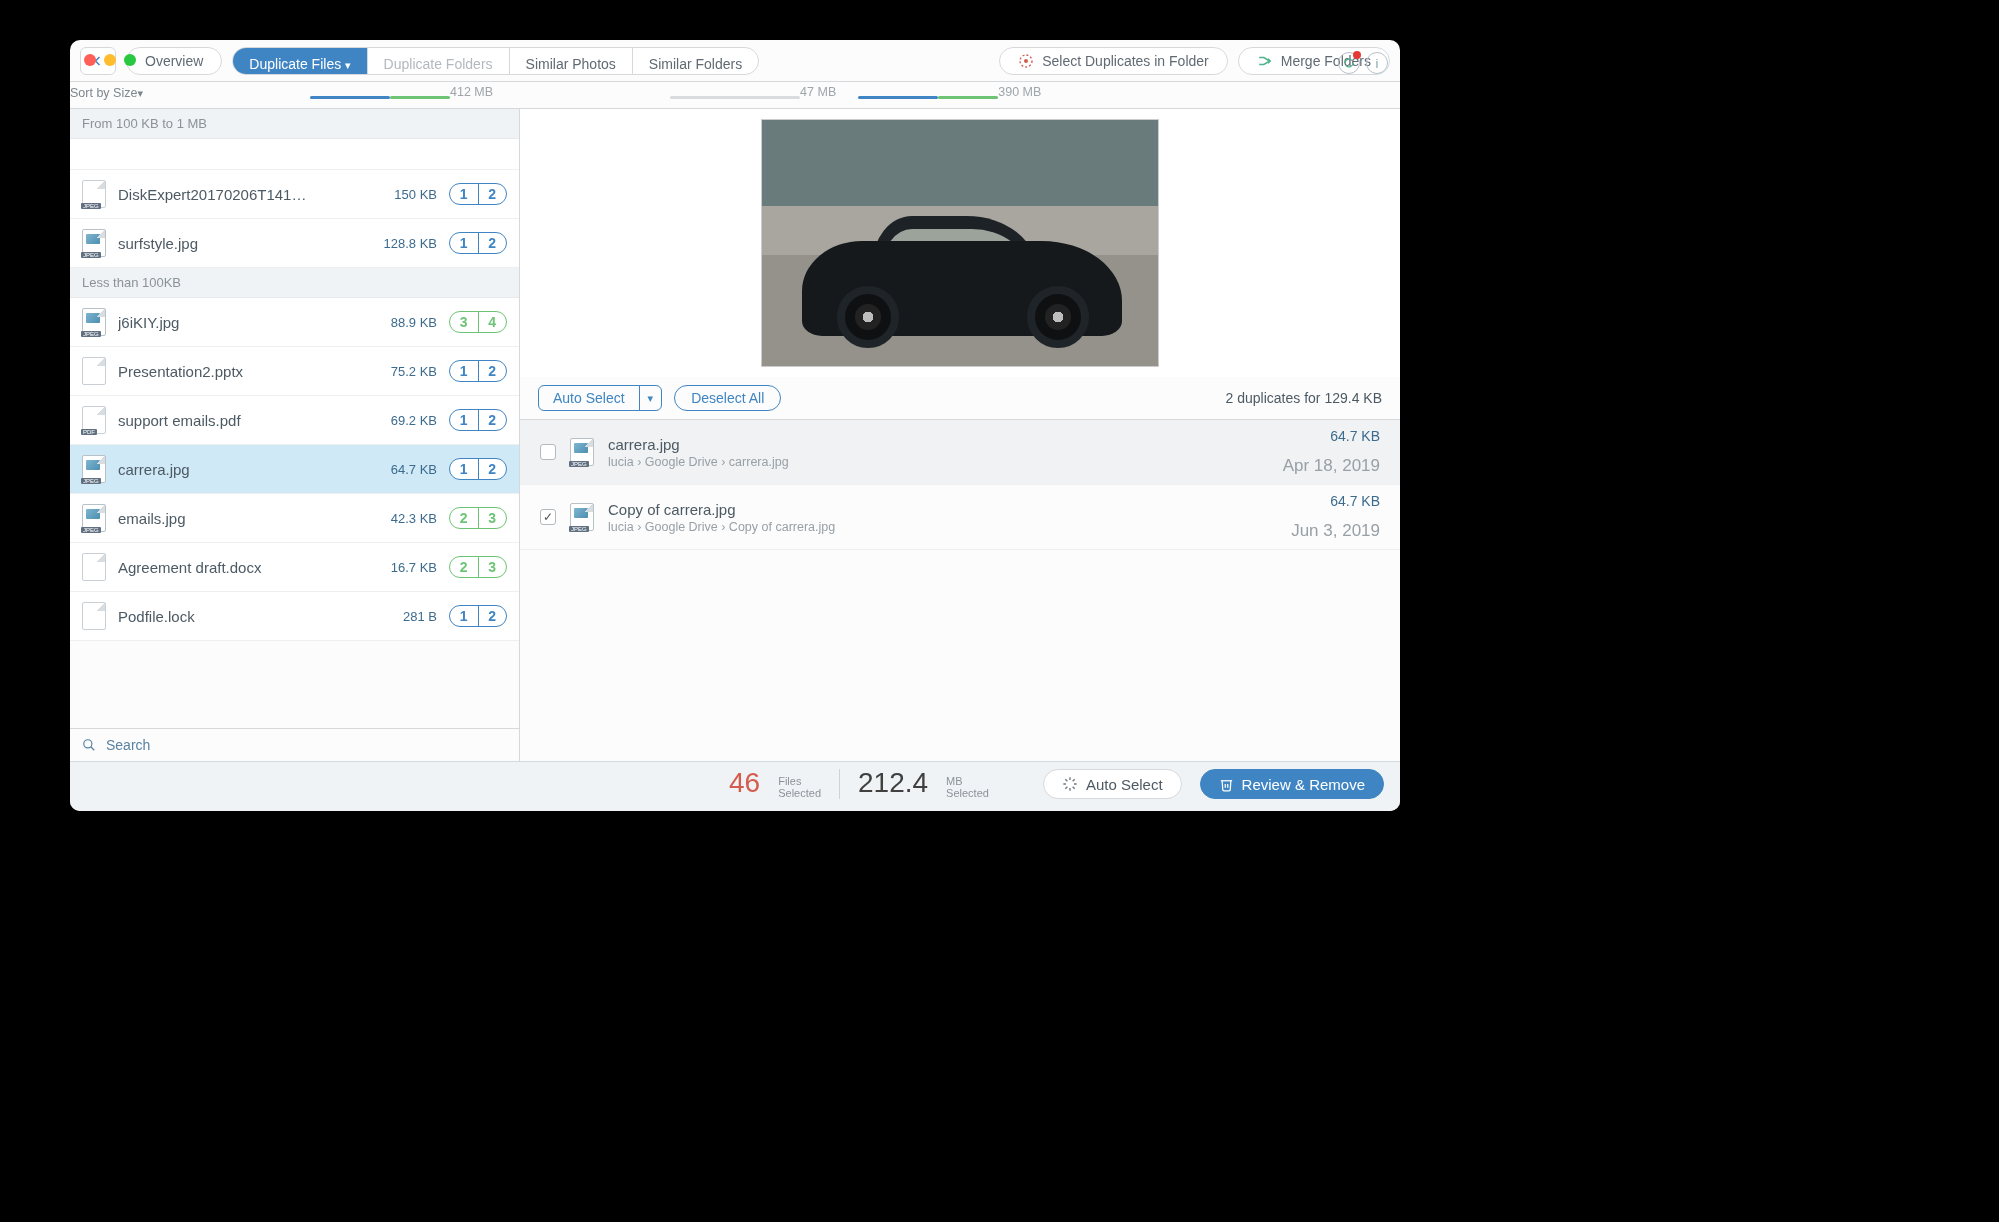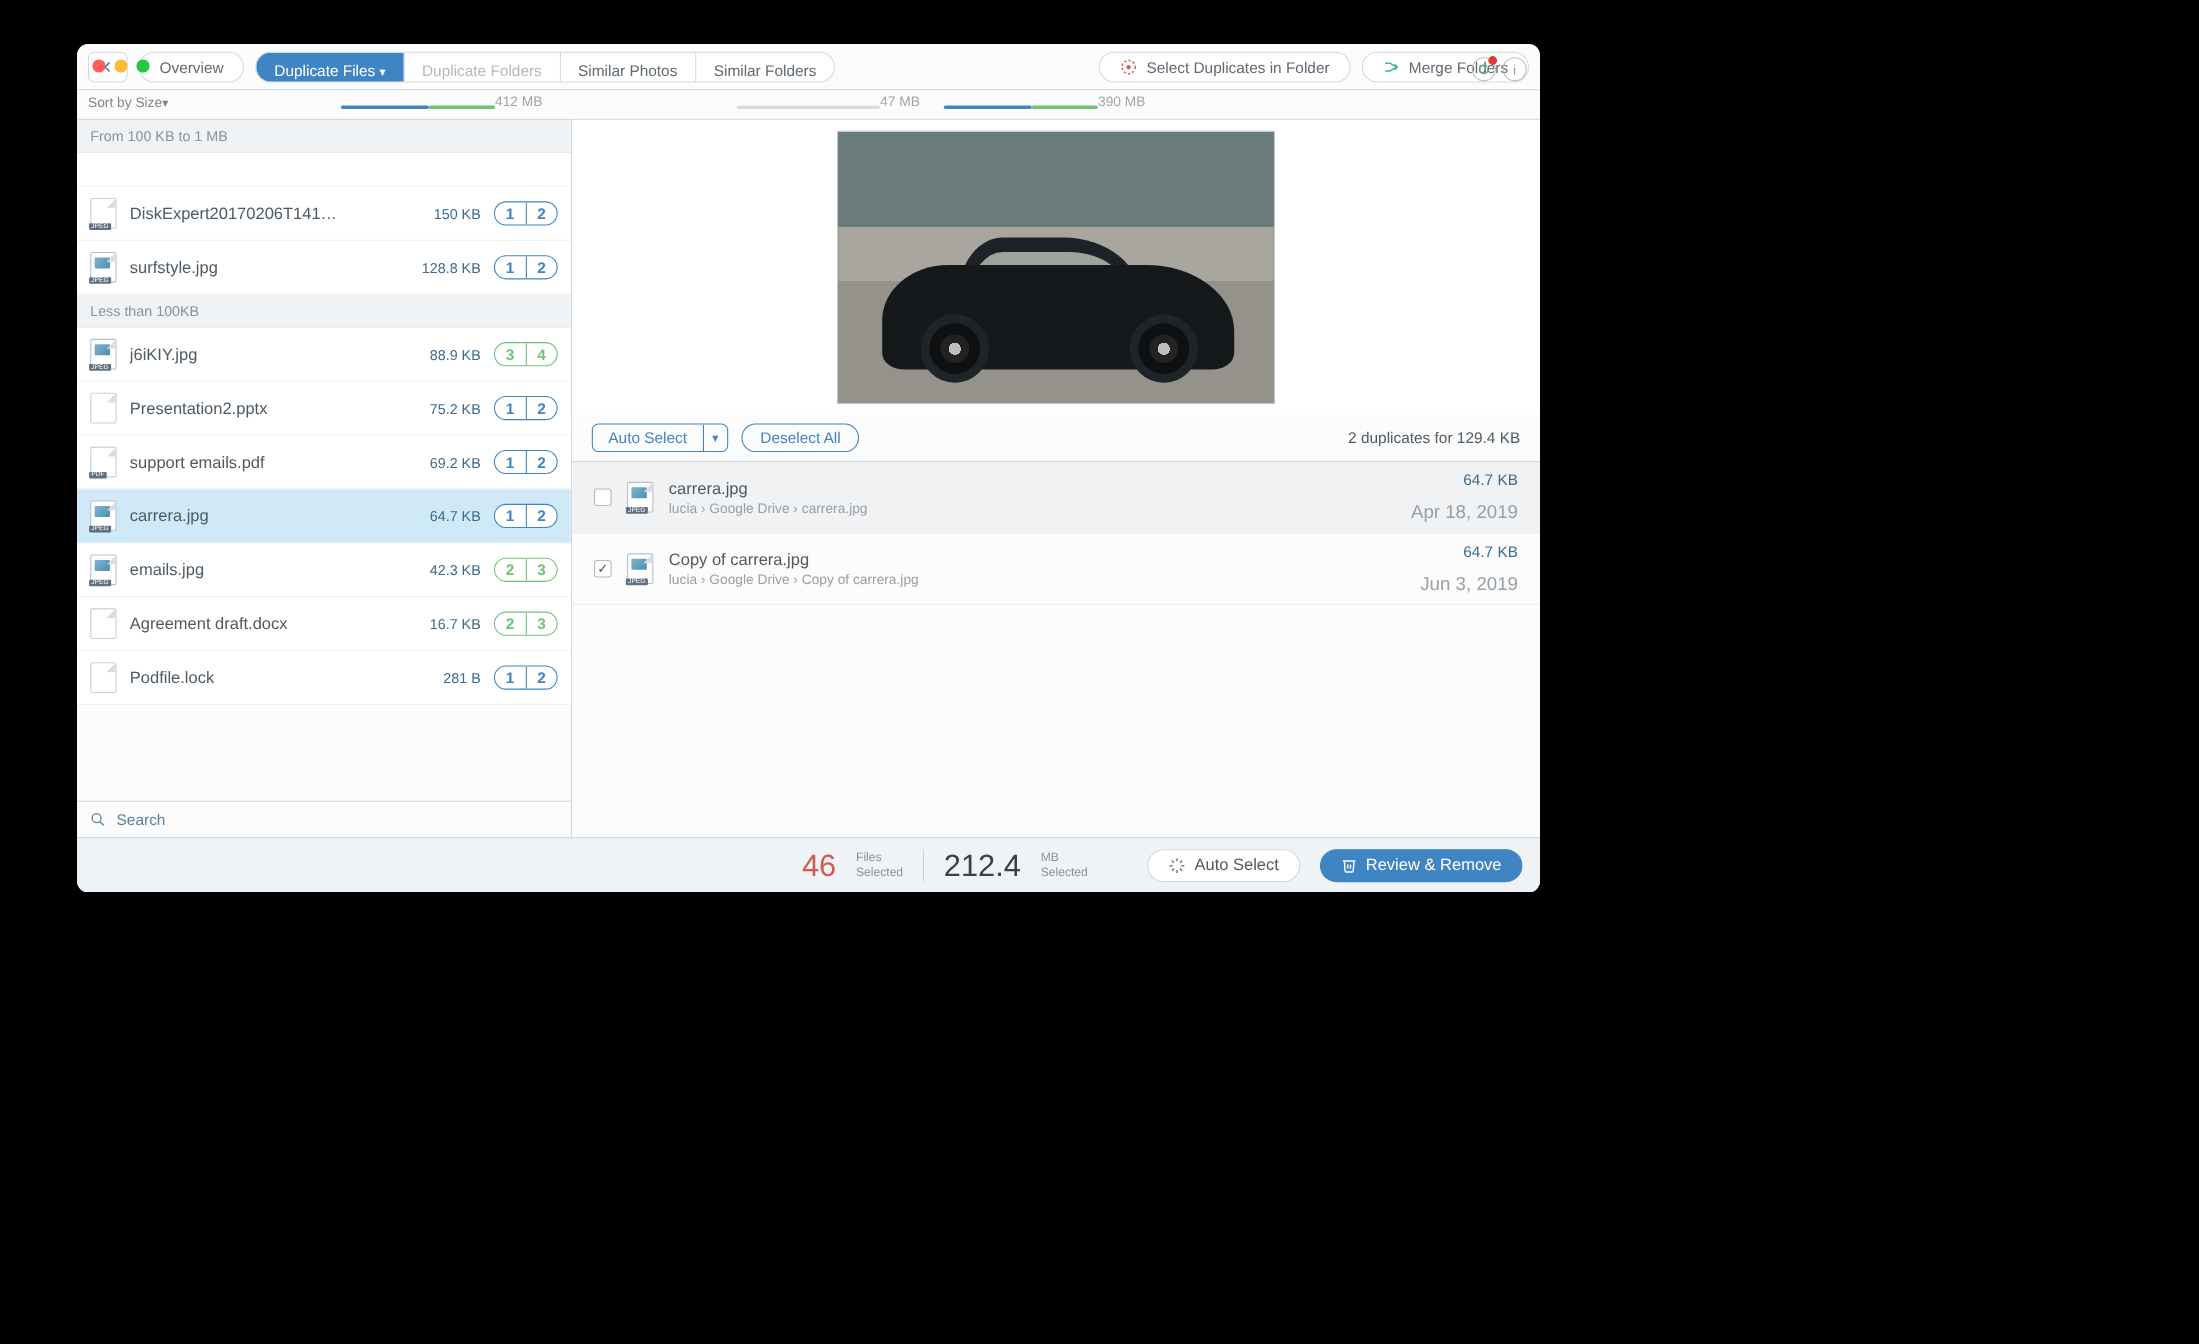--- a/index.html
+++ b/index.html
@@ -45,21 +45,21 @@
   .pill{height:28px;padding:0 18px;border:1px solid var(--border);border-radius:14px;background:#fff;display:flex;align-items:center;color:#606A73;white-space:nowrap;font-size:14px}
   .seg{display:flex;border:1px solid var(--border);border-radius:14px;overflow:hidden;height:28px;background:#fff}
   .seg .segbtn{padding:16px 16px;display:flex;align-items:center;justify-content:center;color:#606A73;font-size:14px}
   .seg .segbtn.active{background:var(--blue);color:#fff}
   .seg .segbtn.disabled{color:#B3B9BE}
   .seg .segbtn + .segbtn{border-left:1px solid var(--border)}
   .toolbar-spacer{flex:1}
   .pill svg{margin-right:8px}
 
   .metrics-row{height:26px;padding:0 10px;display:flex;align-items:flex-start;font-size:12.5px;color:var(--gray-text);position:relative}
-  .sort-by{position:absolute;left:10px;top:4px;color:#7d878e}
+  .sort-by{position:absolute;left:0;top:4px;color:#7d878e}
   .metric{position:relative;display:flex;flex-direction:row;align-items:flex-end}
   .bar{height:3px;border-radius:2px}
   .metric-label{margin-top:3px}
 
   .body{flex:1;display:flex;min-height:0;border-top:1px solid var(--border)}
   .sidebar{width:450px;border-right:1px solid var(--border);display:flex;flex-direction:column;min-height:0}
   .list{flex:1;overflow:auto}
   .group-header{background:var(--panel);color:#8A939A;padding:7px 12px;font-size:13px;border-bottom:1px solid #E6E8EA}
   .row{display:flex;align-items:center;padding:10px 12px;border-bottom:1px solid #EDEFF1;gap:12px;background:#fff}
   .row.sel{background:#CFE9F7}
@@ -99,21 +99,21 @@
   .dup-list{border-top:1px solid var(--border)}
   .dup-row{display:flex;align-items:center;padding:8px 20px;gap:14px;border-bottom:1px solid #EDEFF1}
   .dup-row.shade{background:#F0F2F4}
   .chk{width:16px;height:16px;border:1px solid #B3B9BE;border-radius:3px;background:#fff;display:flex;align-items:center;justify-content:center;color:#555;font-size:12px}
   .dup-main{flex:1;min-width:0}
   .dup-name{color:#4D5A64;font-size:15px}
   .dup-path{color:#98A0A7;font-size:12.5px;margin-top:2px}
   .dup-meta{text-align:right;color:var(--blue-text);font-size:14px}
   .dup-meta .date{color:#98A0A7;font-size:17px;margin-top:12px}
 
-  .footer{height:50px;background:var(--panel);border-top:1px solid var(--border);display:flex;align-items:center;padding:0 16px;gap:18px}
+  .footer{height:50px;background:var(--panel);border-top:1px solid var(--border);display:flex;align-items:flex-end;padding:12px 16px;gap:18px}
   .footer .lbl{font-size:11px;color:#8A939A;line-height:1.1}
   .footer .big{font-size:28px;font-weight:300}
   .footer .files-count{color:var(--red)}
   .footer .size-count{color:#404040}
   .footer-spacer{flex:1}
   .footer .pill-lg{height:30px;padding:0 18px;border:1px solid var(--border);border-radius:15px;background:#fff;display:flex;align-items:center;gap:8px;color:#4D5A64;font-size:15px}
   .footer .pill-lg.primary{background:var(--blue);border-color:var(--blue);color:#fff}
   .chev::after{content:'▾';font-size:11px}
 </style>
 </head>

